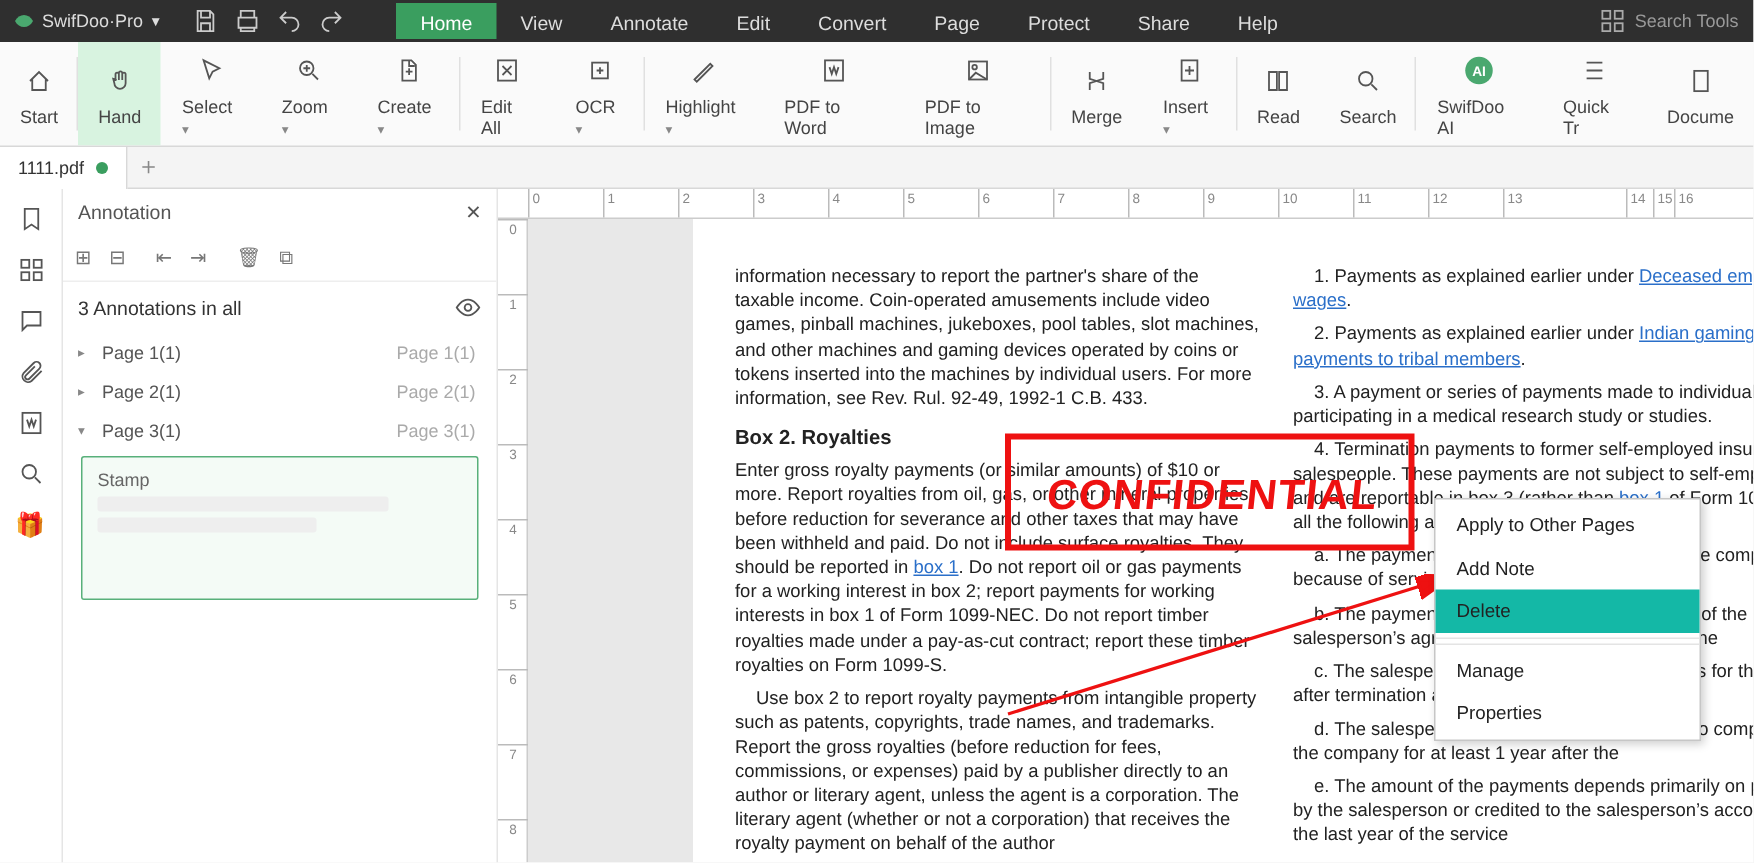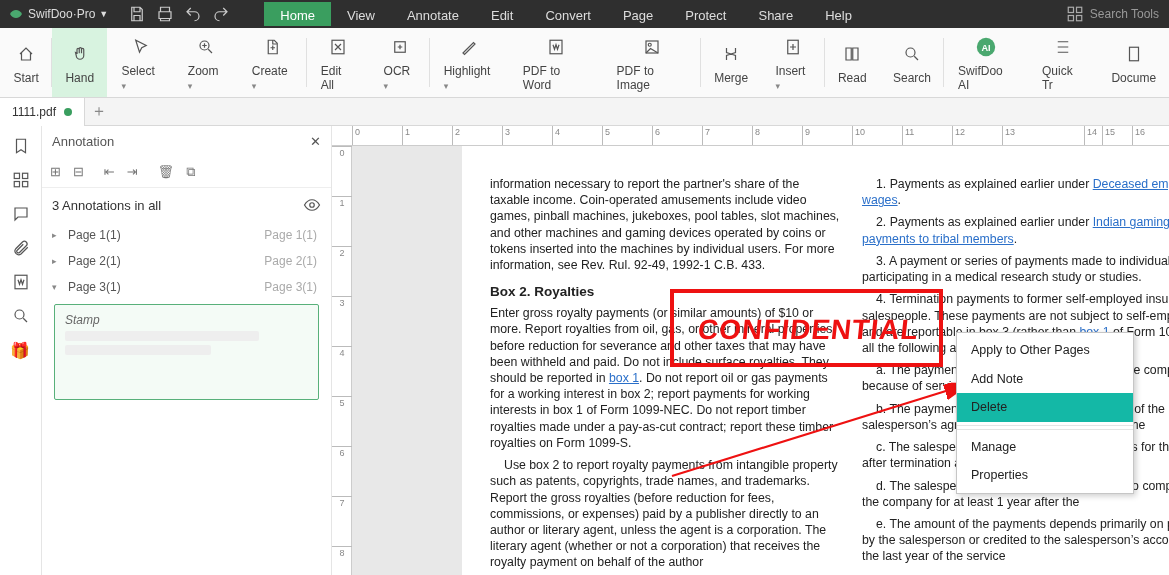--- a/index.html
+++ b/index.html
@@ -30,21 +30,21 @@
 .gift { color:#e86a1f; font-size:16px; }
 .ann-panel { width:290px; border-right:1px solid #e5e5e5; display:flex; flex-direction:column; }
 .ann-header { height:30px; display:flex; align-items:center; justify-content:space-between; padding:0 10px; font-size:13px; color:#555;gap:48px; }
 .ann-tools { height:32px; border-bottom:1px solid #eee; display:flex; align-items:center; padding:0 8px; gap:12px; color:#777; }
 .ann-tools span { cursor:pointer; font-size:13px; }
 .ann-count { height:34px; display:flex; align-items:center; justify-content:space-between; padding:0 10px; font-size:13px; font-weight:normal; }
 .ann-eye { width:18px; height:18px; }
 .ann-page { display:flex; align-items:center; justify-content:space-between; padding:6px 14px 6px 26px; font-size:12px; color:#555; position:relative; cursor:pointer; }
 .ann-page::before { content:"▸"; position:absolute; left:10px; font-size:9px; color:#888; }
 .ann-page.open::before { content:"▾"; }
-.stamp-card { margin:4px 12px; border:1px solid #58b07a; background:#f4fbf6; border-radius:2px; padding:8px 10px; font-size:12px; color:#666; min-height:96px;font-style:italic; }
+.stamp-card { margin:4px 12px; border:1px solid #58b07a; background:#f4fbf6; border-radius:2px; padding:8px 10px; font-size:12px; color:#666; min-height:96px; }
 .stamp-card .blur { background:#eee; height:10px; margin:4px 0; width:80%; border-radius:2px; }
 .docview { flex:1; position:relative; background:#f2f2f2; overflow:hidden; }
 .ruler-h { height:20px; background:#fff; border-bottom:1px solid #ccc; position:relative; font-size:9px; color:#888; overflow:hidden; }
 .ruler-h .tick { position:absolute; top:0; height:20px; border-left:1px solid #bbb; padding-left:2px; line-height:8px; padding-top:2px; }
 .ruler-v { position:absolute; top:20px; bottom:0; width:20px; background:#fff; border-right:1px solid #ccc; font-size:9px; color:#888; }
 .ruler-v .vtick { position:absolute; left:0; width:20px; border-top:1px solid #bbb; padding-top:1px; text-align:center; }
 .page-wrap { position:absolute; left:20px; top:20px; right:0; bottom:0; overflow:hidden; }
 .page-margin { position:absolute; left:0; top:0; bottom:0; width:110px; background:#e8e8e8; }
 .page-paper { position:absolute; left:110px; top:0; right:0; bottom:0; background:#fff; padding:30px 20px 0 28px; font-size:12.3px; color:#222; line-height:1.32; }
 .page-paper .col { width:350px; }
@@ -366,21 +366,21 @@
         <div class="tick" style="left: 320px;">6</div>
         <div class="tick" style="left: 370px;">7</div>
         <div class="tick" style="left: 420px;">8</div>
         <div class="tick" style="left: 470px;">9</div>
         <div class="tick" style="left: 520px;">10</div>
         <div class="tick" style="left: 570px;">11</div>
         <div class="tick" style="left: 620px;">12</div>
         <div class="tick" style="left: 670px;">13</div>
         <div class="tick" style="left: 752px;">14</div>
         <div class="tick" style="left: 770px;">15</div>
-        <div class="tick" style="left: 800px;">16</div>
+        <div class="tick" style="left: 784px;">16</div>
       </div>
     <div class="ruler-v" id="rulerv">
         <div class="vtick" style="top: 0px;">0</div>
         <div class="vtick" style="top: 50px;">1</div>
         <div class="vtick" style="top: 100px;">2</div>
         <div class="vtick" style="top: 150px;">3</div>
         <div class="vtick" style="top: 200px;">4</div>
         <div class="vtick" style="top: 250px;">5</div>
         <div class="vtick" style="top: 300px;">6</div>
         <div class="vtick" style="top: 350px;">7</div>

